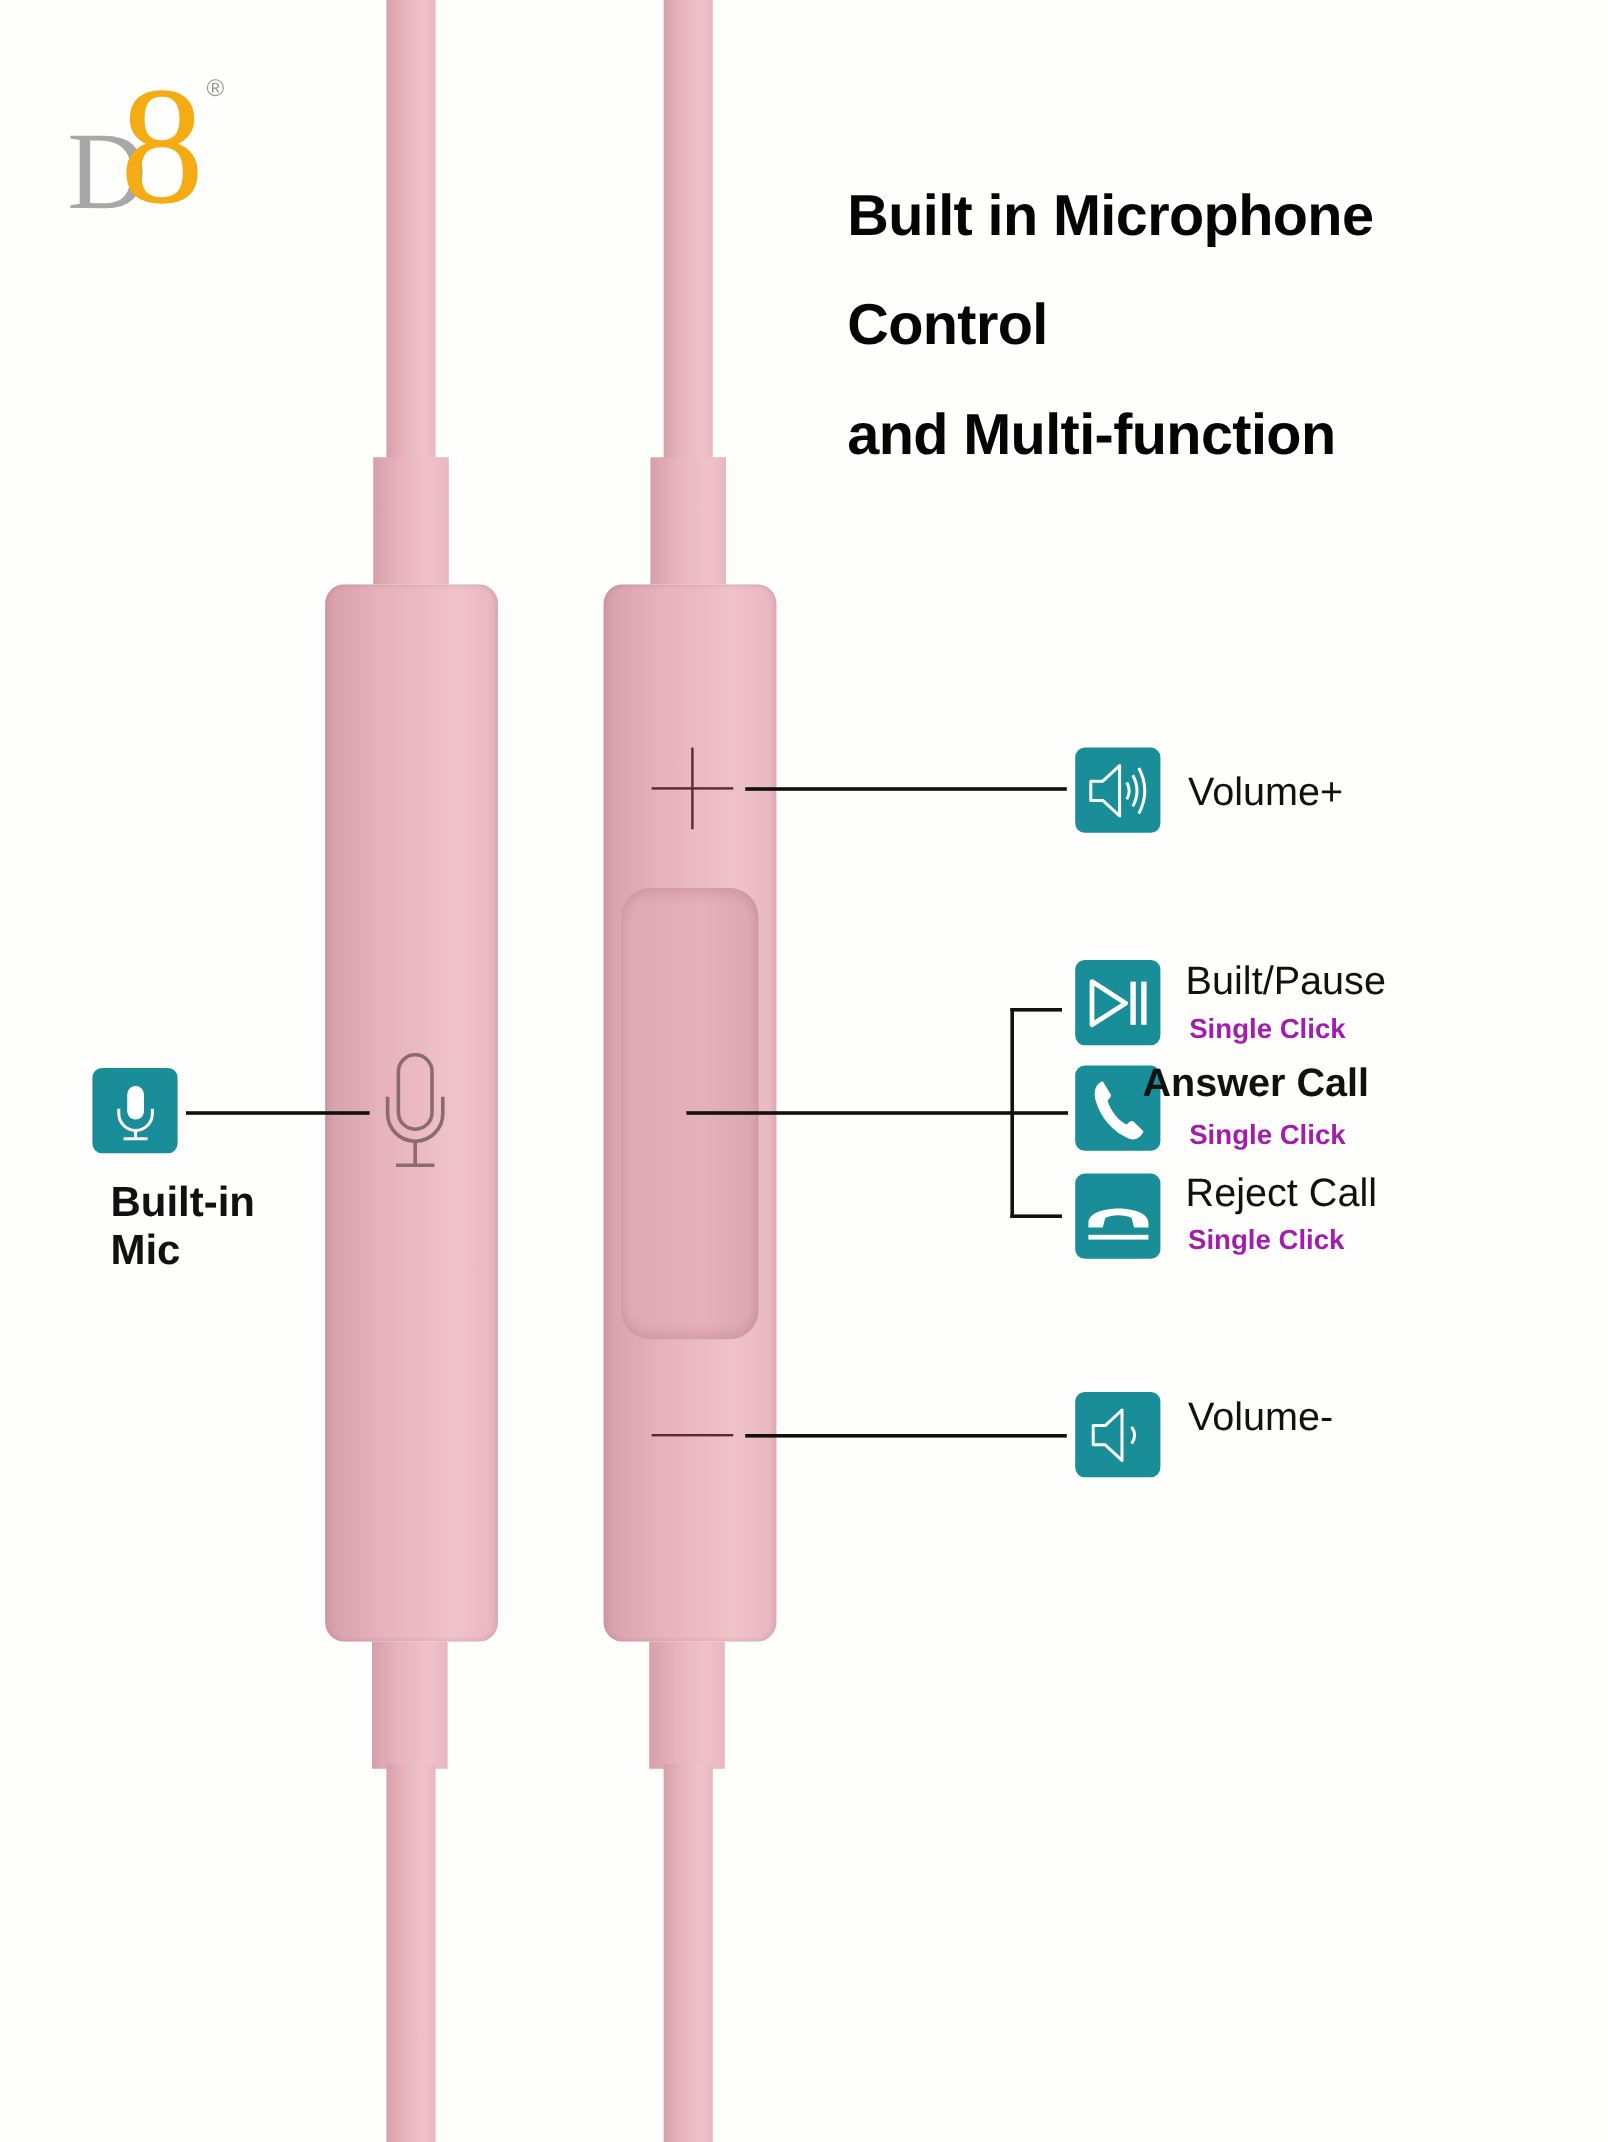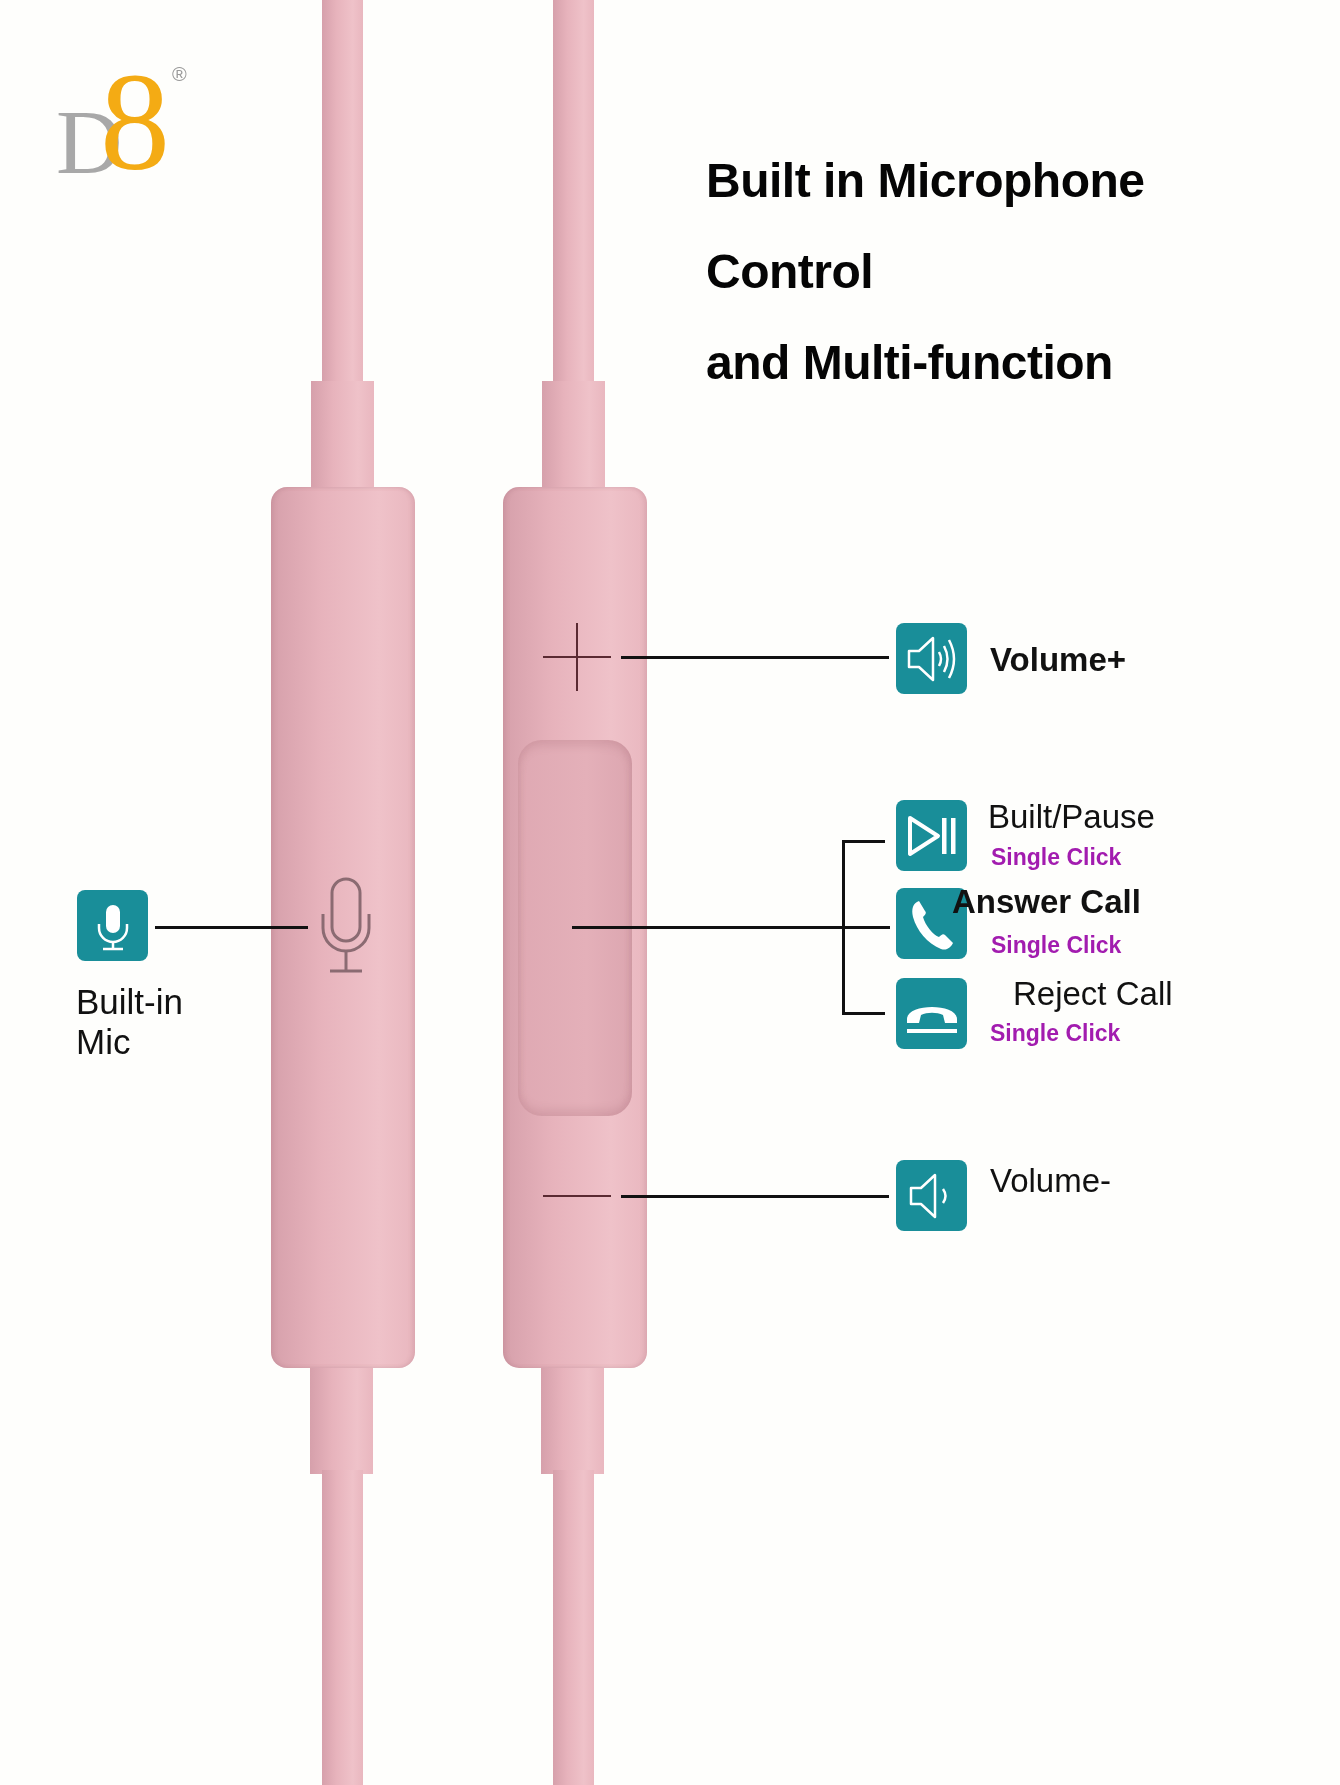--- a/index.html
+++ b/index.html
@@ -9,21 +9,21 @@
   .cable { width:41px; }
   .collar { width:63px; height:106px; }
   .body-remote { width:144px; height:881px; border-radius:16px; box-shadow: inset -3px 0 4px rgba(150,90,100,0.15), inset 3px 0 4px rgba(150,90,100,0.15); }
   .line { background:#111; height:3px; }
   .vline { background:#111; width:3px; }
   .icon-tile { width:71px; height:71px; background:#198e99; border-radius:8px; display:flex; align-items:center; justify-content:center; }
   .icon-tile svg { width:58px; height:58px; }
   .lbl { color:#111; font-size:33px; white-space:nowrap; line-height:1; }
   .sub { color:#a21caf; font-size:23px; font-weight:bold; white-space:nowrap; line-height:1; }
   .title { font-weight:bold; font-size:48px; color:#050505; line-height:91px; letter-spacing:-0.5px; }
-  .mic-label { font-weight:normal; font-size:35px; color:#111; line-height:40px; }
+  .mic-label { font-weight:bold; font-size:35px; color:#111; line-height:40px;margin-left:16px; }
   .logo-d { font-family:"Liberation Serif", serif; color:#a8a8a8; font-size:92px; line-height:1; }
   .logo-8 { font-family:"Liberation Serif", serif; color:#f4ab14; font-size:140px; line-height:1; }
   .logo-r { font-family:"Liberation Sans", sans-serif; color:#999; font-size:20px; line-height:1; }
 </style>
 </head>
 <body>
 
 <div class="abs" style="left:56px;top:58px;width:140px;height:120px;">
   <span class="abs logo-d" style="left:0;top:38px;">D</span>
   <span class="abs logo-8" style="left:44px;top:-6px;">8</span>
@@ -85,21 +85,21 @@
 
 <div class="abs line" style="left:621px;top:656px;width:268px;"></div>
 <div class="abs icon-tile" style="left:896px;top:623px;">
   <svg viewBox="0 0 58 58">
     <path d="M6 21 H16 L30 8 V50 L16 37 H6 Z" fill="none" stroke="#fff" stroke-width="2.5" stroke-linejoin="round"></path>
     <path d="M36 22 Q40 29 36 36" fill="none" stroke="#fff" stroke-width="2.5"></path>
     <path d="M41 16 Q48 29 41 42" fill="none" stroke="#fff" stroke-width="2.5"></path>
     <path d="M46 10 Q56 29 46 48" fill="none" stroke="#fff" stroke-width="2.5"></path>
   </svg>
 </div>
-<div class="abs lbl" style="left:990px;top:643px;font-weight:bold;">Volume+</div>
+<div class="abs lbl" style="left:990px;top:643px;">Volume+</div>
 
 <div class="abs line" style="left:572px;top:926px;width:318px;"></div>
 <div class="abs vline" style="left:842px;top:840px;height:175px;"></div>
 <div class="abs line" style="left:842px;top:840px;width:43px;"></div>
 <div class="abs line" style="left:842px;top:1012px;width:43px;"></div>
 
 <div class="abs icon-tile" style="left:896px;top:800px;">
   <svg viewBox="0 0 58 58">
     <path d="M7 11 L35 29 L7 47 Z" fill="none" stroke="#fff" stroke-width="4" stroke-linejoin="round"></path>
     <rect x="39" y="11" width="4.5" height="36" fill="#fff"></rect>
@@ -116,21 +116,21 @@
 </div>
 <div class="abs lbl" style="left:952px;top:885px;font-weight:bold;">Answer Call</div>
 <div class="abs sub" style="left:991px;top:934px;">Single Click</div>
 
 <div class="abs icon-tile" style="left:896px;top:978px;">
   <svg viewBox="0 0 58 58">
     <path d="M4 34 C4 18 54 18 54 34 L54 38 L42 38 L40 30 C34 27 24 27 18 30 L16 38 L4 38 Z" fill="#fff"></path>
     <rect x="4" y="44" width="50" height="4" fill="#fff"></rect>
   </svg>
 </div>
-<div class="abs lbl" style="left:988px;top:977px;margin-left:25px;">Reject Call</div>
+<div class="abs lbl" style="left:988px;top:977px;">Reject Call</div>
 <div class="abs sub" style="left:990px;top:1022px;">Single Click</div>
 
 <div class="abs line" style="left:621px;top:1195px;width:268px;"></div>
 <div class="abs icon-tile" style="left:896px;top:1160px;">
   <svg viewBox="0 0 58 58">
     <path d="M8 21 H18 L32 8 V50 L18 37 H8 Z" fill="none" stroke="#fff" stroke-width="2.5" stroke-linejoin="round"></path>
     <path d="M40 22 Q45 29 40 36" fill="none" stroke="#fff" stroke-width="2.5"></path>
   </svg>
 </div>
 <div class="abs lbl" style="left:990px;top:1164px;">Volume-</div>

